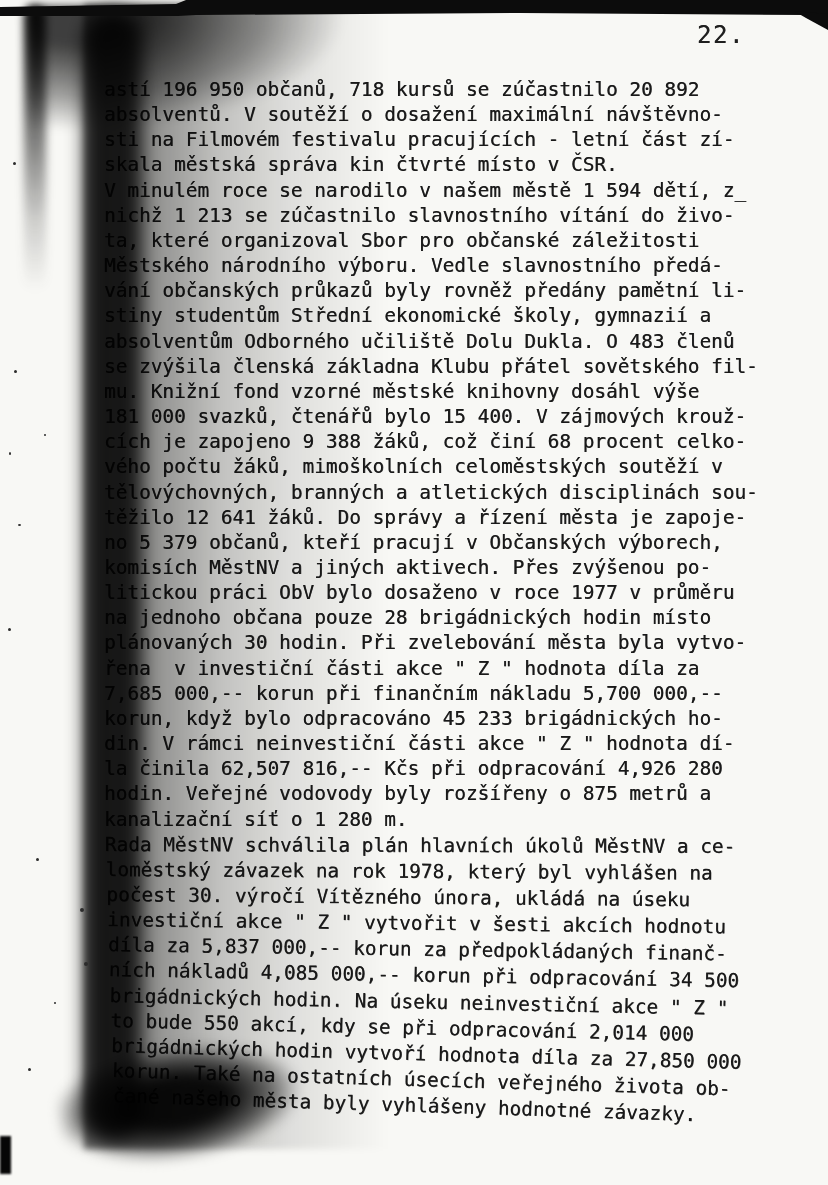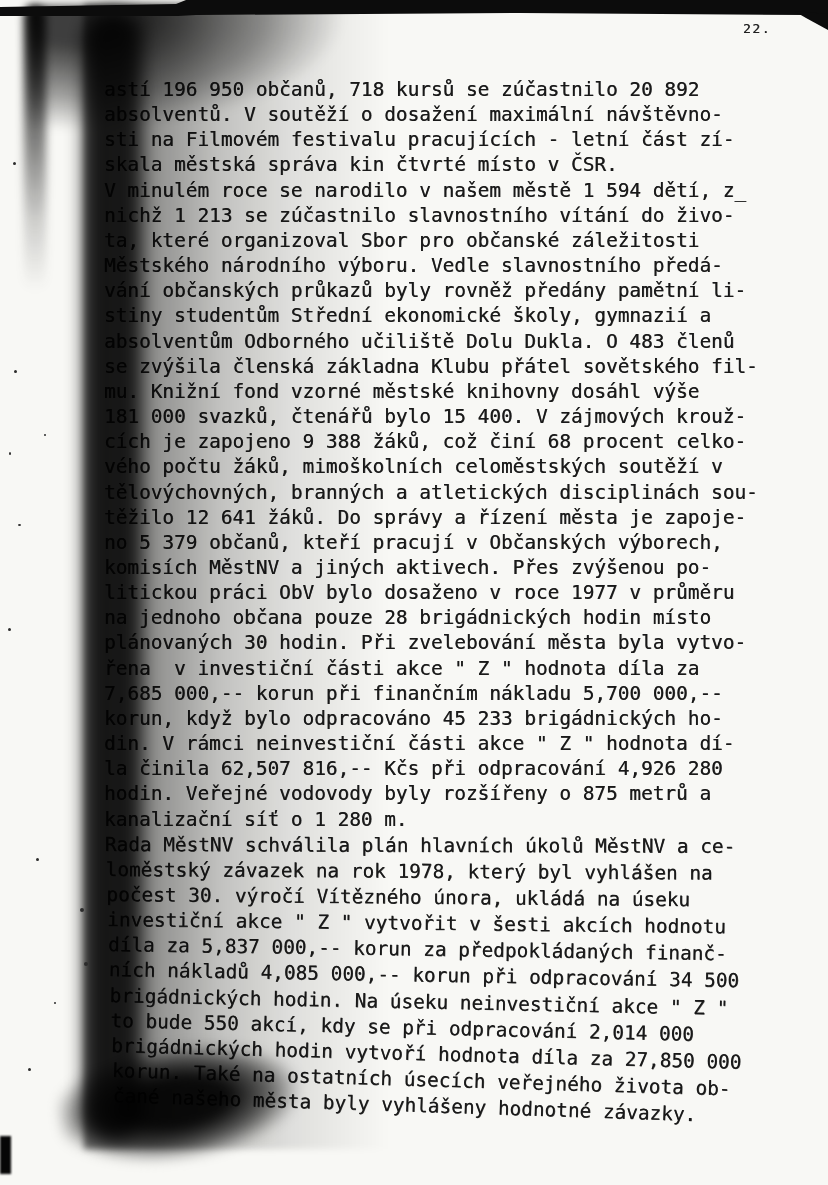--- a/index.html
+++ b/index.html
@@ -15,23 +15,22 @@
     position:absolute; left:104px; top:77px; width:690px;
     font-size:19.4px; line-height:25.15px; color:#191919;
     white-space:pre; z-index:1;
     text-shadow:0.4px 0.3px 0.6px rgba(25,25,25,0.75);
     filter:blur(0.2px);
   }
   .text-line { transform-origin:0 50%; }
 
   .page-number {
     position:absolute; left:697px; top:21px; z-index:1;
-    font-size:13px; letter-spacing:1.5px; color:#1f1f1f;
+    font-size:24px; letter-spacing:1.5px; color:#1f1f1f;
     text-shadow:0.3px 0.3px 0.5px rgba(25,25,25,0.7);
-    margin-left:46px;
   }
 
   
   .shadow { position:absolute; mix-blend-mode:multiply; pointer-events:none; z-index:2; }
   #gutter-core {
     left:84px; top:10px; width:58px; height:1130px;
     background:rgba(14,14,14,0.88); border-radius:28px; filter:blur(9px);
   }
   #gutter-fade {
     left:84px; top:4px; width:310px; height:1145px;

